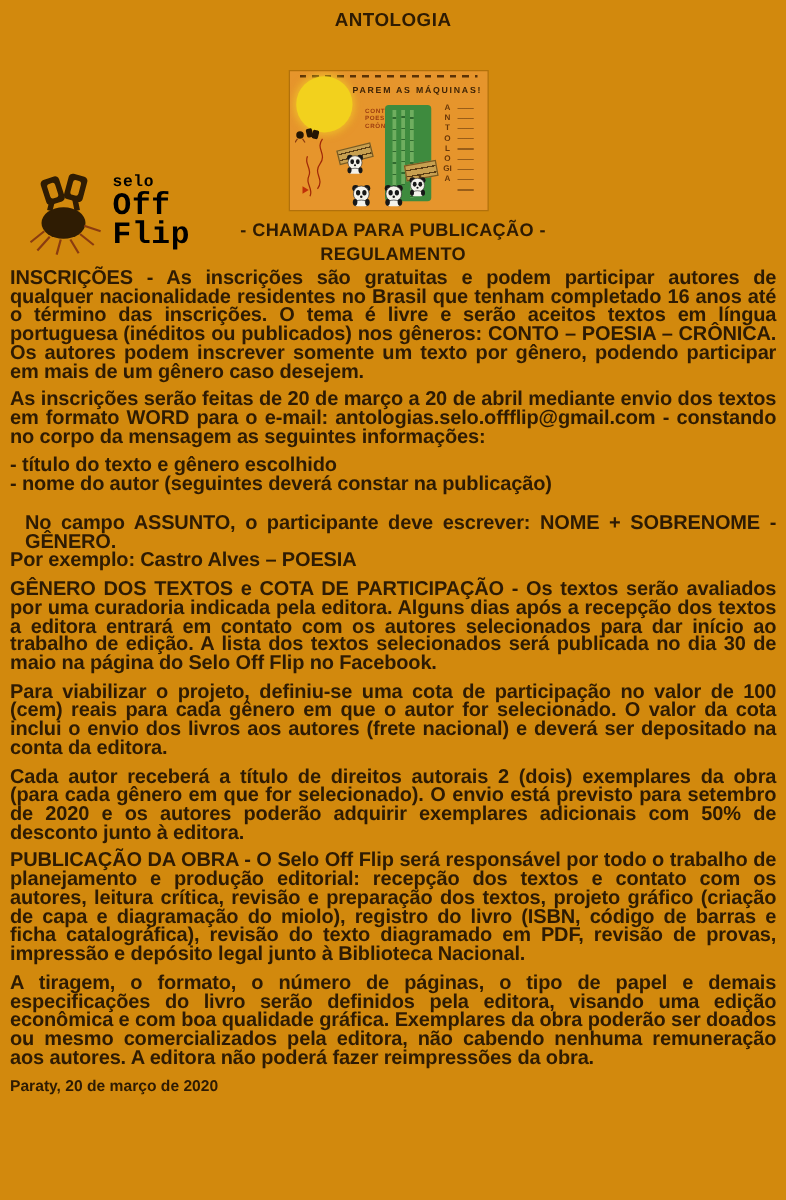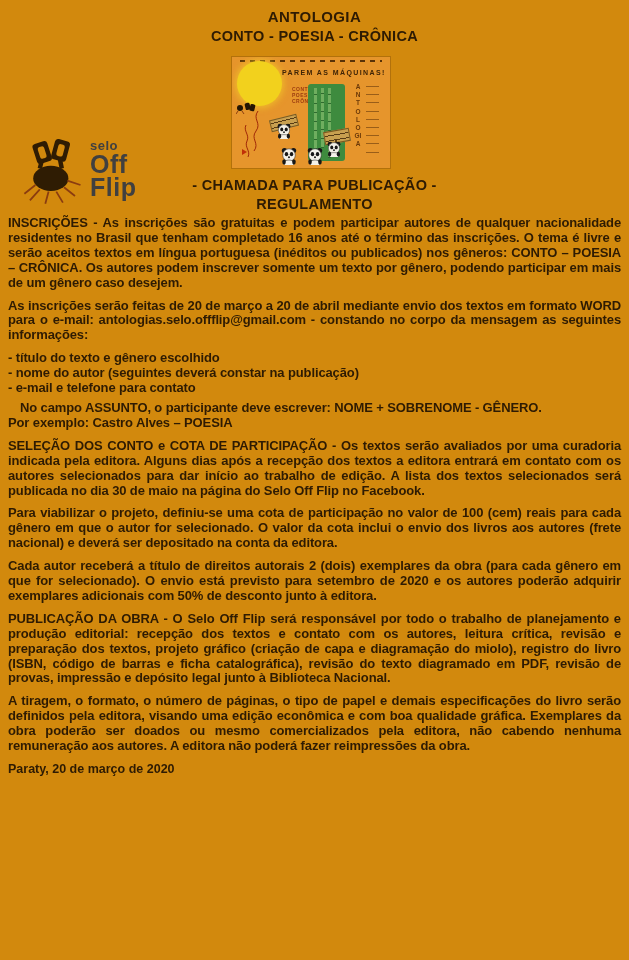--- a/index.html
+++ b/index.html
@@ -39,43 +39,42 @@
   .sign{position:absolute;background:#c8a050;border:1px solid #7a5a20;
     background-image:repeating-linear-gradient(0deg,transparent 0 2px,rgba(60,35,5,.8) 2px 3px,transparent 3px 5px);}
   .sign.s1{left:38px;top:60px;width:26px;height:10px;transform:rotate(-14deg);}
   .sign.s2{left:92px;top:73px;width:24px;height:11px;transform:rotate(-10deg);}
   .stick{position:absolute;width:2px;background:#5a3a10;}
   .stick.k1{left:50px;top:69px;height:8px;}
   .stick.k2{left:103px;top:83px;height:7px;}
 
   
   .logo{position:absolute;left:20px;top:138px;width:160px;height:80px;}
-  .logo-text{position:absolute;left:70px;top:0px;color:#404040;}
+  .logo-text{position:absolute;left:70px;top:0px;color:#000000;font-family:Liberation Mono, monospace;}
   .logo-selo{font-size:13px;letter-spacing:.5px;}
   .logo-off,.logo-flip{font-size:25px;line-height:23px;letter-spacing:.5px;}
 
   
   .chamada{position:absolute;top:176px;left:0;width:629px;text-align:center;
     font-size:14.5px;line-height:19px;letter-spacing:.3px;}
 
   
   .doc{position:absolute;top:216px;left:8px;width:613px;}
-  .doc p{margin:0 0 8px 0;text-align:justify;font-size:13px;line-height:14.9px;
+  .doc p{margin:0 0 8px 0;text-align:justify;font-size:16px;line-height:14.9px;
     letter-spacing:-.12px;}
   .doc .list p{margin:0;text-align:left;}
-  .doc .list{margin-bottom:5px;}
+  .doc .list{margin-bottom:16px;}
   .doc b{font-weight:bold;}
   .date{margin-right:6px;font-size:12.5px;margin-top:2px;}
 </style>
 </head>
 <body>
 
 <div class="header">
   <div class="title">ANTOLOGIA</div>
-  <div class="subtitle">CONTO - POESIA - CRÔNICA</div>
 </div>
 
 <div class="cover">
   <div class="sun"></div>
   <div class="cover-title">PAREM AS MÁQUINAS!</div>
   <div class="cover-genres">
     <div>CONTO</div>
     <div>POESIA</div>
     <div>CRÔNICA</div>
   </div>
@@ -190,28 +189,27 @@
 <div class="doc">
 
   <p><b>INSCRIÇÕES</b><span> - As inscrições são gratuitas e podem participar autores de qualquer nacionalidade residentes no Brasil que tenham completado 16 anos até o término das inscrições. O tema é livre e serão aceitos textos em língua portuguesa (inéditos ou publicados) nos gêneros: CONTO – POESIA – CRÔNICA. Os autores podem inscrever somente um texto por gênero, podendo participar em mais de um gênero caso desejem.</span></p>
 
 
   <p>As inscrições serão feitas de 20 de março a 20 de abril mediante envio dos textos em formato WORD para o e-mail: antologias.selo.offflip@gmail.com - constando no corpo da mensagem as seguintes informações:</p>
 
   <div class="list">
     <p>- título do texto e gênero escolhido</p>
     <p>- nome do autor (seguintes deverá constar na publicação)</p>
-    <p>- e-mail e telefone para contato</p>
   </div>
 
   <p style="margin-bottom:0;padding-left:12px;"><span>No campo </span><b>ASSUNTO</b><span>, o participante deve escrever: NOME + SOBRENOME - GÊNERO.</span></p>
   <p><span>Por exemplo: </span><b>Castro Alves – POESIA</b></p>
 
 
-  <p><b>SELEÇÃO DOS CONTO e COTA DE PARTICIPAÇÃO</b><span> - Os textos serão avaliados por uma curadoria indicada pela editora. Alguns dias após a recepção dos textos a editora entrará em contato com os autores selecionados para dar início ao trabalho de edição. A lista dos textos selecionados será publicada no dia 30 de maio na página do Selo Off Flip no Facebook.</span></p>
+  <p><b>GÊNERO DOS TEXTOS e COTA DE PARTICIPAÇÃO</b><span> - Os textos serão avaliados por uma curadoria indicada pela editora. Alguns dias após a recepção dos textos a editora entrará em contato com os autores selecionados para dar início ao trabalho de edição. A lista dos textos selecionados será publicada no dia 30 de maio na página do Selo Off Flip no Facebook.</span></p>
 
   <p>Para viabilizar o projeto, definiu-se uma cota de participação no valor de 100 (cem) reais para cada gênero em que o autor for selecionado. O valor da cota inclui o envio dos livros aos autores (frete nacional) e deverá ser depositado na conta da editora.</p>
 
   <p>Cada autor receberá a título de direitos autorais 2 (dois) exemplares da obra (para cada gênero em que for selecionado). O envio está previsto para setembro de 2020 e os autores poderão adquirir exemplares adicionais com 50% de desconto junto à editora.</p>
 
   <p><b>PUBLICAÇÃO DA OBRA</b><span> - O Selo Off Flip será responsável por todo o trabalho de planejamento e produção editorial: recepção dos textos e contato com os autores, leitura crítica, revisão e preparação dos textos, projeto gráfico (criação de capa e diagramação do miolo), registro do livro (ISBN, código de barras e ficha catalográfica), revisão do texto diagramado em PDF, revisão de provas, impressão e depósito legal junto à Biblioteca Nacional.</span></p>
 
   <p>A tiragem, o formato, o número de páginas, o tipo de papel e demais especificações do livro serão definidos pela editora, visando uma edição econômica e com boa qualidade gráfica. Exemplares da obra poderão ser doados ou mesmo comercializados pela editora, não cabendo nenhuma remuneração aos autores. A editora não poderá fazer reimpressões da obra.</p>
 
 

